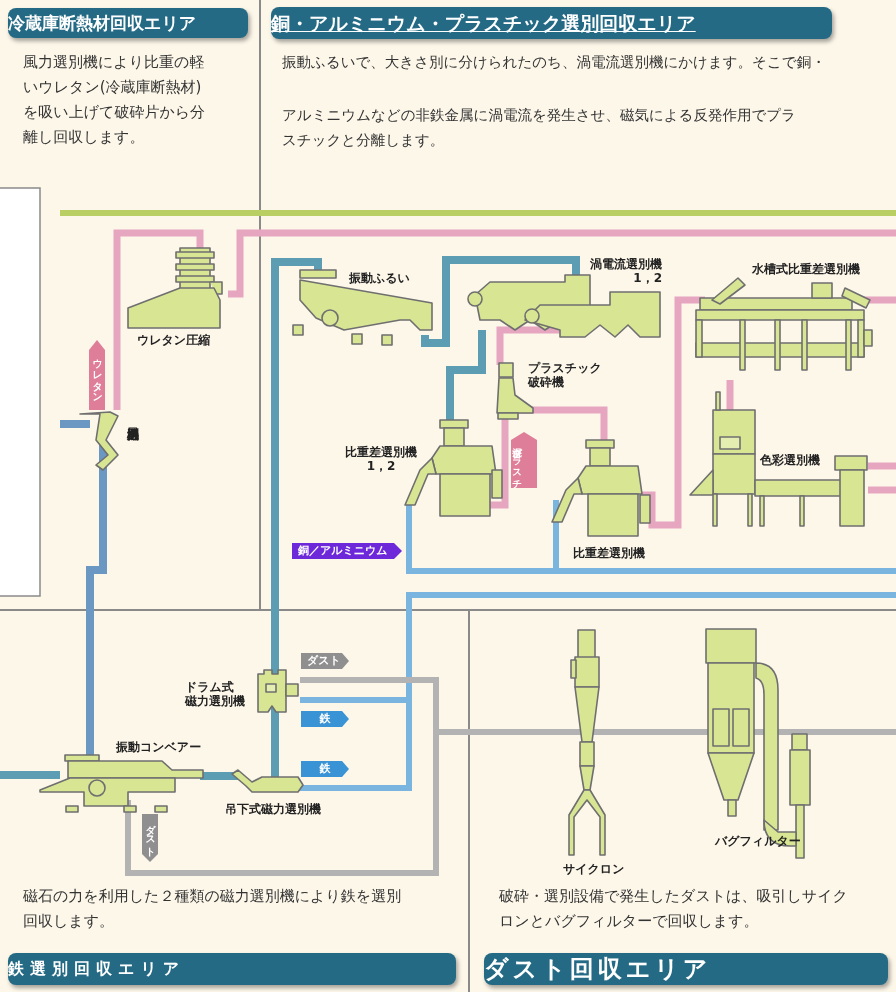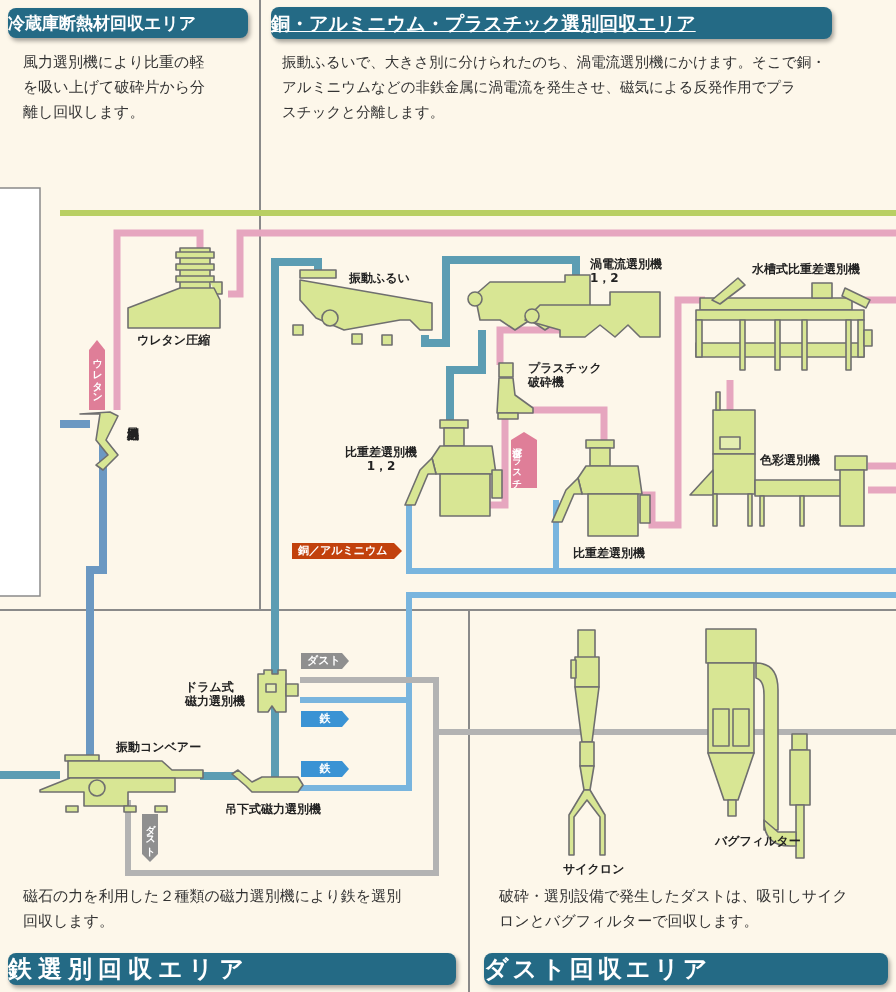--- a/index.html
+++ b/index.html
@@ -192,46 +192,47 @@
       <rect x="792" y="734" width="15" height="16"></rect>
       <rect x="790" y="750" width="20" height="55"></rect>
       <rect x="796" y="805" width="8" height="53"></rect>
       <path d="M764 820 Q764 846 790 846 L796 846 L796 832 L778 832 Z"></path>
     </g>
   </g>
 </svg>
 
 <div class="banner" style="left:8px;top:8px;width:240px;height:30px;line-height:30px;font-size:17px;">冷蔵庫断熱材回収エリア</div>
 <div class="banner" style="left:271px;top:7px;width:561px;height:32px;line-height:32px;font-size:19px;text-decoration:underline;">銅・アルミニウム・プラスチック選別回収エリア</div>
-<div class="banner" style="left:8px;top:953px;width:448px;height:32px;line-height:32px;font-size:24px;letter-spacing:6px;">鉄選別回収エリア</div>
+<div class="banner" style="left:8px;top:953px;width:448px;height:32px;line-height:32px;font-size:16px;letter-spacing:6px;">鉄選別回収エリア</div>
 <div class="banner" style="left:484px;top:953px;width:404px;height:32px;line-height:32px;font-size:24px;letter-spacing:4px;">ダスト回収エリア</div>
 
 <div class="desc" style="left:23px;top:50px;width:235px;">
   <div>風力選別機により比重の軽</div>
+  <div>いウレタン(冷蔵庫断熱材)</div>
   <div>を吸い上げて破砕片から分</div>
   <div>離し回収します。</div>
 </div>
 <div class="desc" style="left:282px;top:50px;width:610px;font-size:14.5px;">
   <div style="white-space:nowrap;">振動ふるいで、大きさ別に分けられたのち、渦電流選別機にかけます。そこで銅・</div>
-  <div style="white-space:nowrap;">アルミニウムなどの非鉄金属に渦電流を発生させ、磁気による反発作用でプラ</div>
+  <div style="white-space:nowrap;margin-top:28px;">アルミニウムなどの非鉄金属に渦電流を発生させ、磁気による反発作用でプラ</div>
   <div>スチックと分離します。</div>
 </div>
 <div class="desc" style="left:23px;top:884px;width:440px;">
   <div style="white-space:nowrap;">磁石の力を利用した２種類の磁力選別機により鉄を選別</div>
   <div>回収します。</div>
 </div>
 <div class="desc" style="left:499px;top:884px;width:390px;">
   <div style="white-space:nowrap;">破砕・選別設備で発生したダストは、吸引しサイク</div>
   <div>ロンとバグフィルターで回収します。</div>
 </div>
 
 <div class="lbl" style="left:137px;top:333px;">ウレタン圧縮</div>
 <div class="vlbl" style="left:126px;top:418px;">風力選別機</div>
 <div class="lbl" style="left:349px;top:271px;">振動ふるい</div>
-<div class="lbl" style="left:590px;top:257px;text-align:left;">
+<div class="lbl" style="left:590px;top:257px;text-align:right;">
   <div>渦電流選別機</div>
   <div>1，2</div>
 </div>
 <div class="lbl" style="left:528px;top:361px;">
   <div>プラスチック</div>
   <div>破砕機</div>
 </div>
 <div class="lbl" style="left:752px;top:262px;">水槽式比重差選別機</div>
 <div class="lbl" style="left:345px;top:445px;text-align:center;">
   <div>比重差選別機</div>
@@ -249,21 +250,21 @@
 <div class="lbl" style="left:715px;top:834px;">バグフィルター</div>
 
 <div class="tag" style="left:89px;top:340px;width:16px;height:70px;background:#df7e98;clip-path:polygon(50% 0,100% 10px,100% 100%,0 100%,0 10px);">
   <span style="display:block;writing-mode:vertical-rl;padding-top:12px;font-size:10px;line-height:16px;">ウレタン</span>
 </div>
 
 <div class="tag" style="left:511px;top:432px;width:26px;height:56px;background:#df7e98;clip-path:polygon(50% 0,100% 8px,100% 100%,0 100%,0 8px);">
   <span style="display:block;writing-mode:vertical-rl;padding-top:8px;font-size:9.5px;line-height:12px;height:46px;">混合プラスチック</span>
 </div>
 
-<div class="tag" style="left:292px;top:543px;width:110px;height:16px;line-height:16px;background:#c2410c;padding-left:6px;box-sizing:border-box;clip-path:polygon(0 0,calc(100% - 8px) 0,100% 50%,calc(100% - 8px) 100%,0 100%);">
+<div class="tag" style="left:292px;top:543px;width:110px;height:16px;line-height:16px;background:#6d28d9;padding-left:6px;box-sizing:border-box;clip-path:polygon(0 0,calc(100% - 8px) 0,100% 50%,calc(100% - 8px) 100%,0 100%);">
   <span>銅／アルミニウム</span>
 </div>
 
 <div class="tag" style="left:301px;top:653px;width:48px;height:16px;line-height:16px;background:#8f8f8f;padding-left:6px;box-sizing:border-box;clip-path:polygon(0 0,calc(100% - 7px) 0,100% 50%,calc(100% - 7px) 100%,0 100%);">
   <span>ダスト</span>
 </div>
 
 <div class="tag" style="left:301px;top:711px;width:48px;height:16px;line-height:16px;background:#3a93d4;text-align:center;clip-path:polygon(0 0,calc(100% - 7px) 0,100% 50%,calc(100% - 7px) 100%,0 100%);">
   <span>鉄</span>
 </div>

